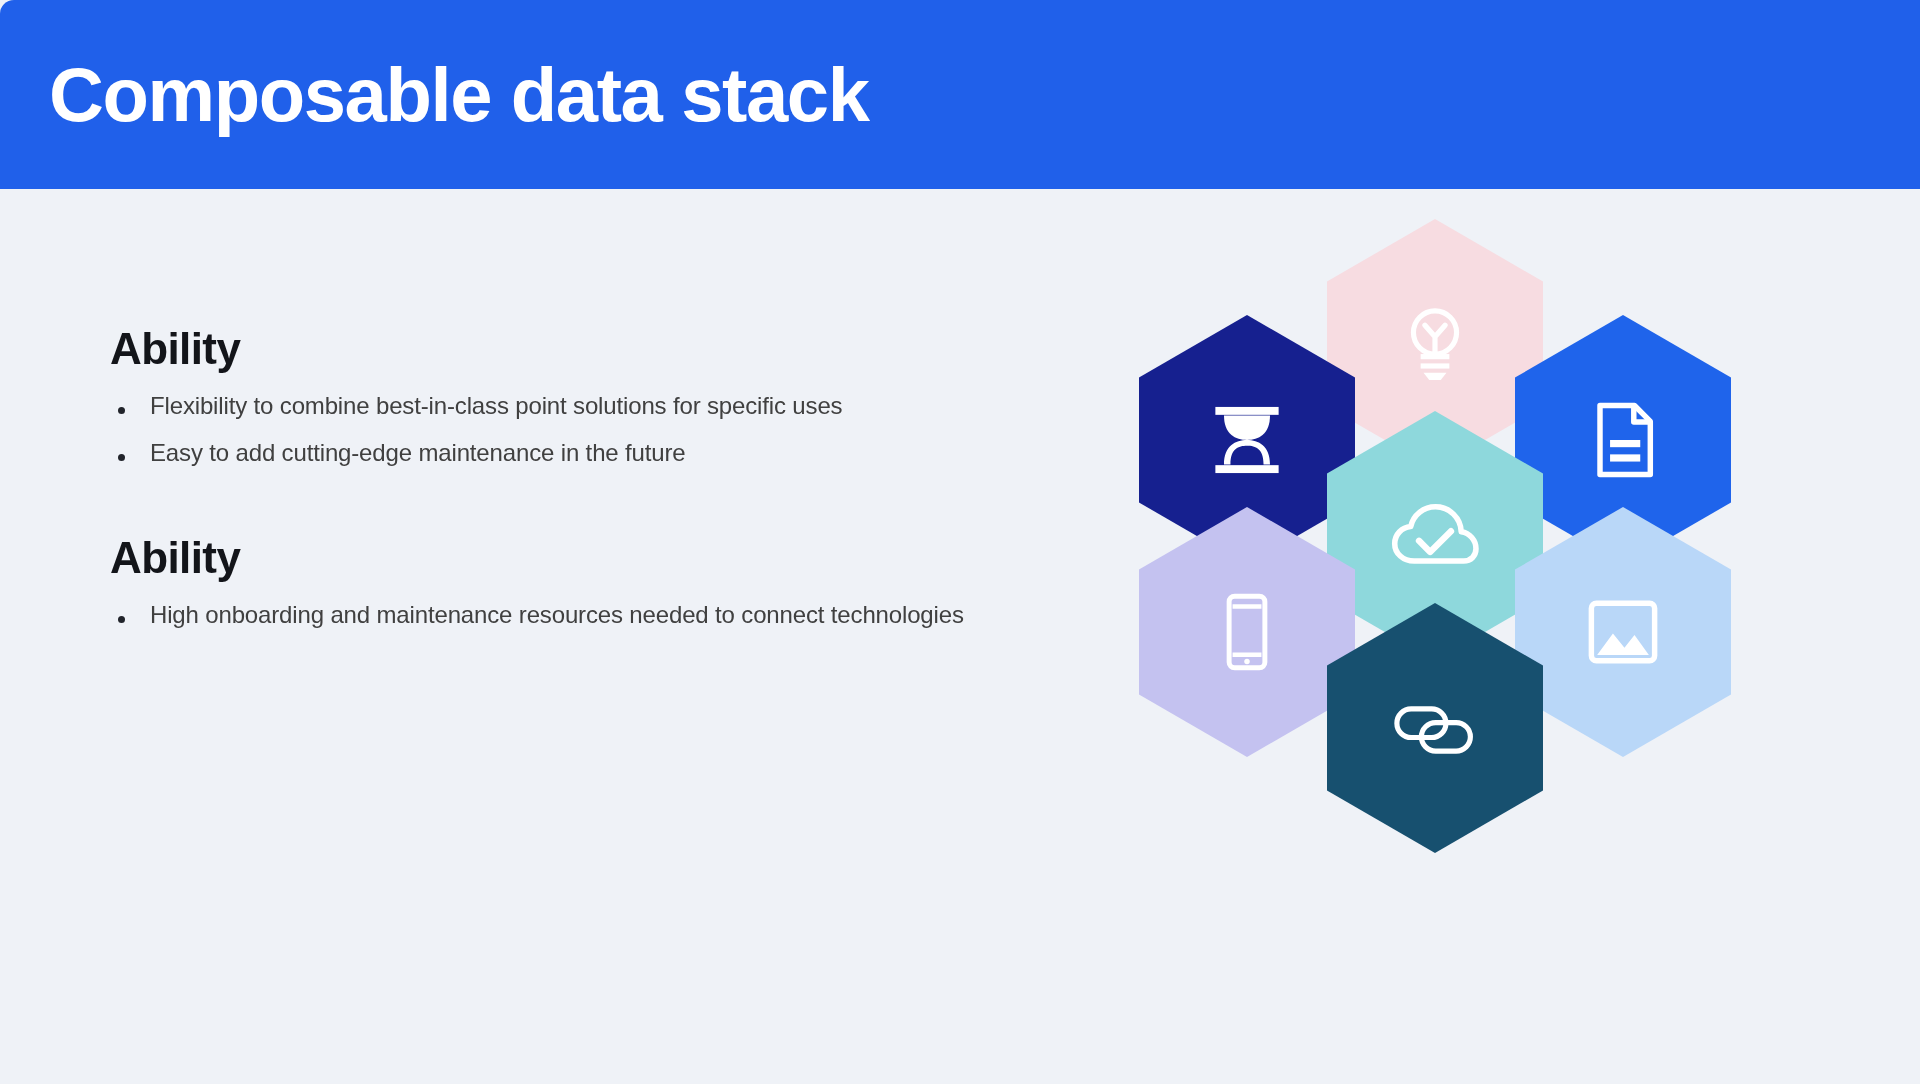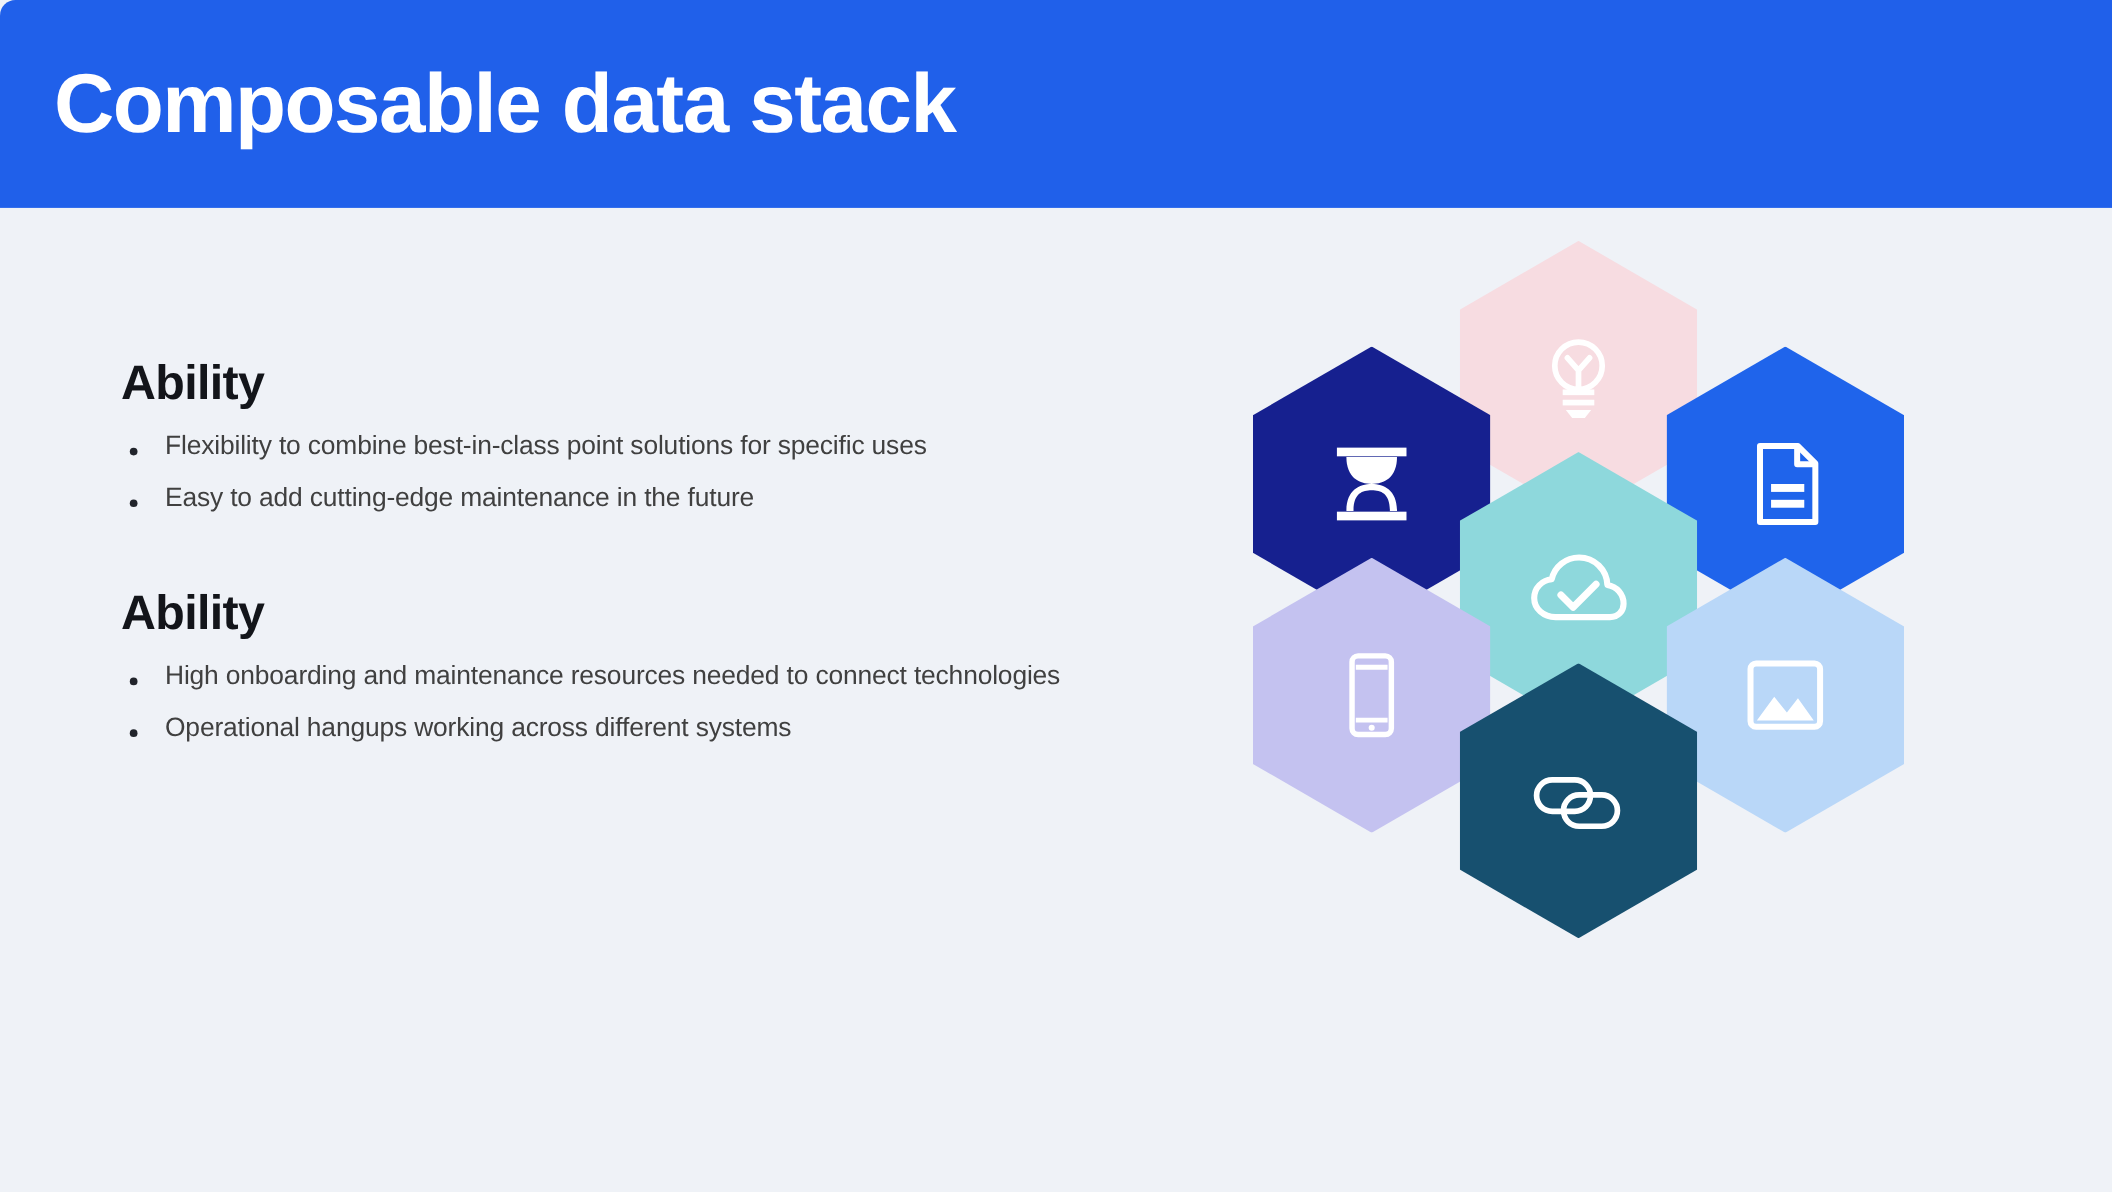--- a/index.html
+++ b/index.html
@@ -145,24 +145,20 @@
       </ul>
     </div>
 
     <div class="section">
       <h2 class="section-heading">Ability</h2>
       <ul class="bullet-list">
         <li class="bullet-item">
           <span class="bullet-dot"></span>
           <span>High onboarding and maintenance resources needed to connect technologies</span>
         </li>
-        <li class="bullet-item">
-          <span class="bullet-dot"></span>
-          <span>Operational hangups working across different systems</span>
-        </li>
       </ul>
     </div>
 
   </div>
 
   <div class="hex-cluster">
 
     <div class="hex hex-top-center" style="background: rgb(247, 220, 225);">
       <svg width="92" height="92" viewBox="0 0 64 64">
         <circle cx="32" cy="24" r="15" fill="none" stroke="#ffffff" stroke-width="3.6"></circle>

